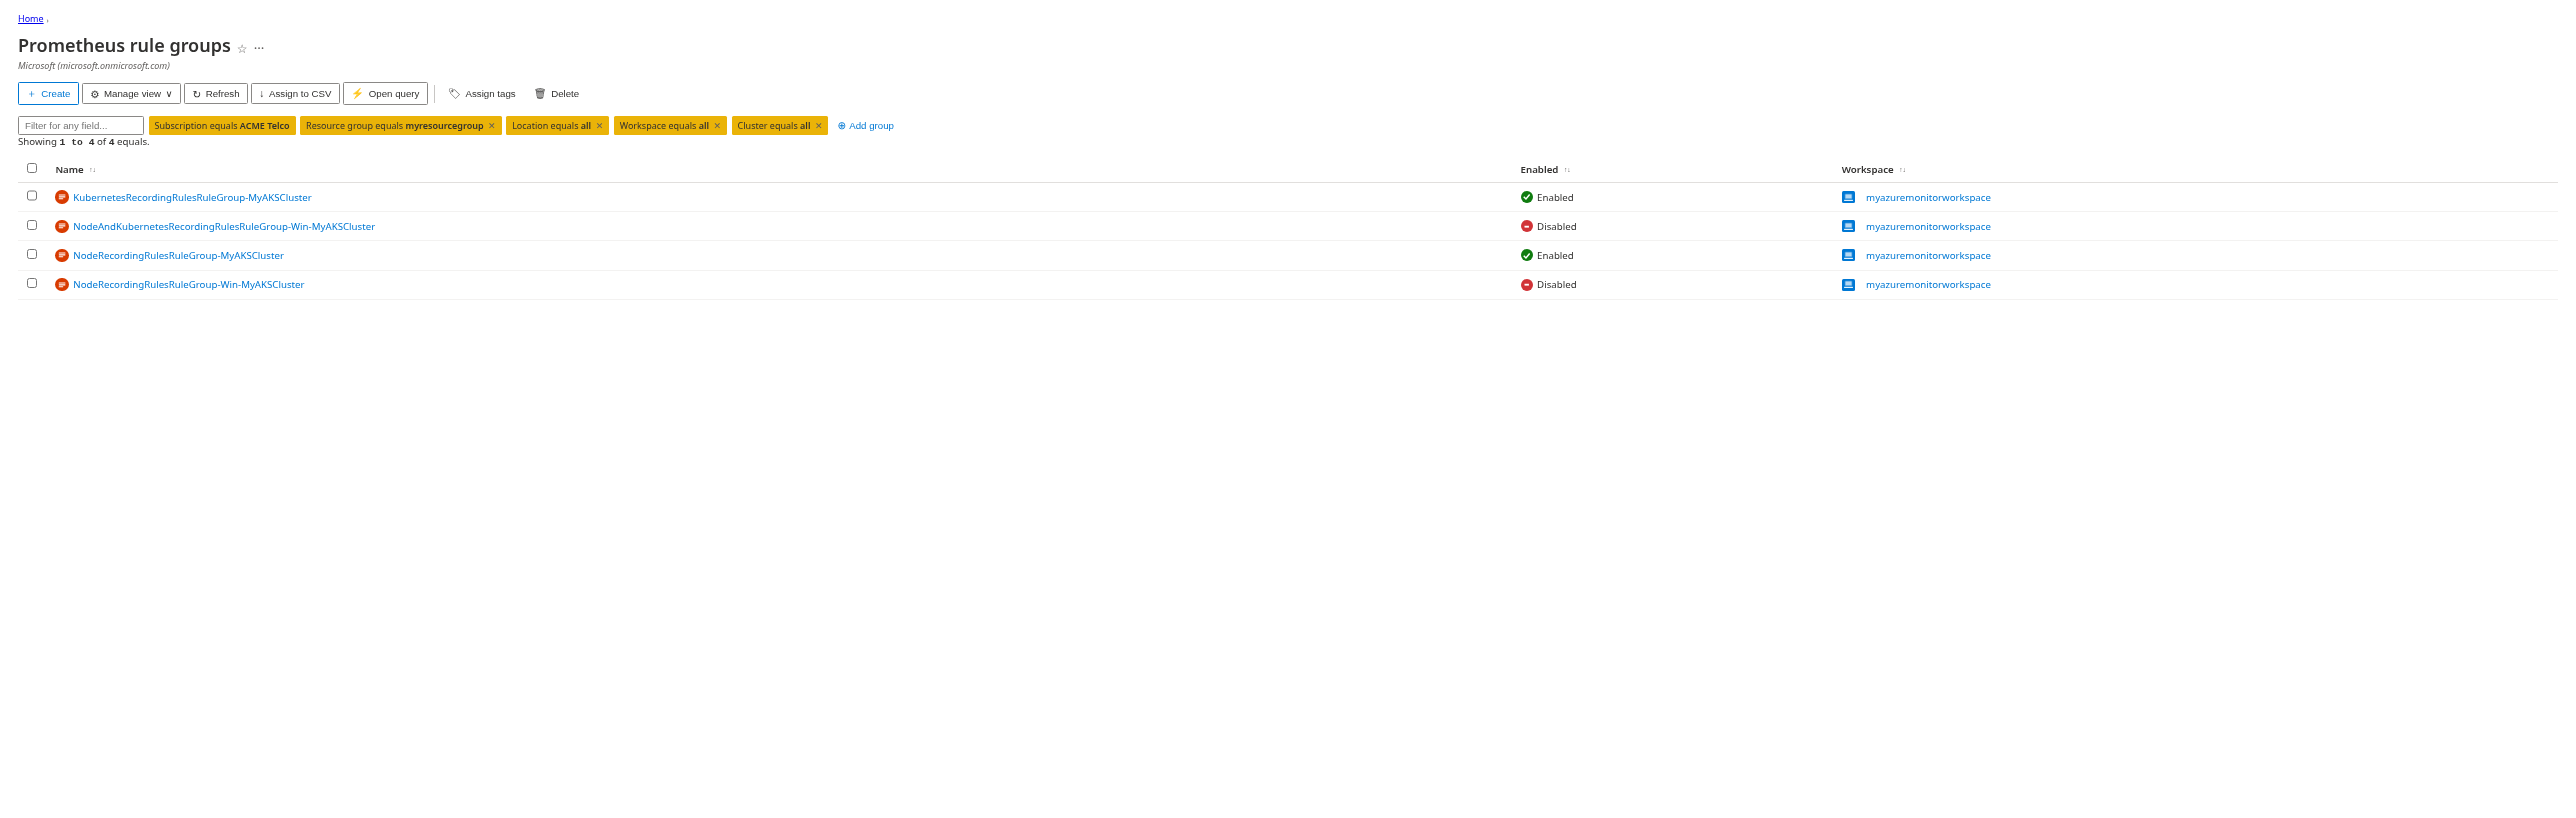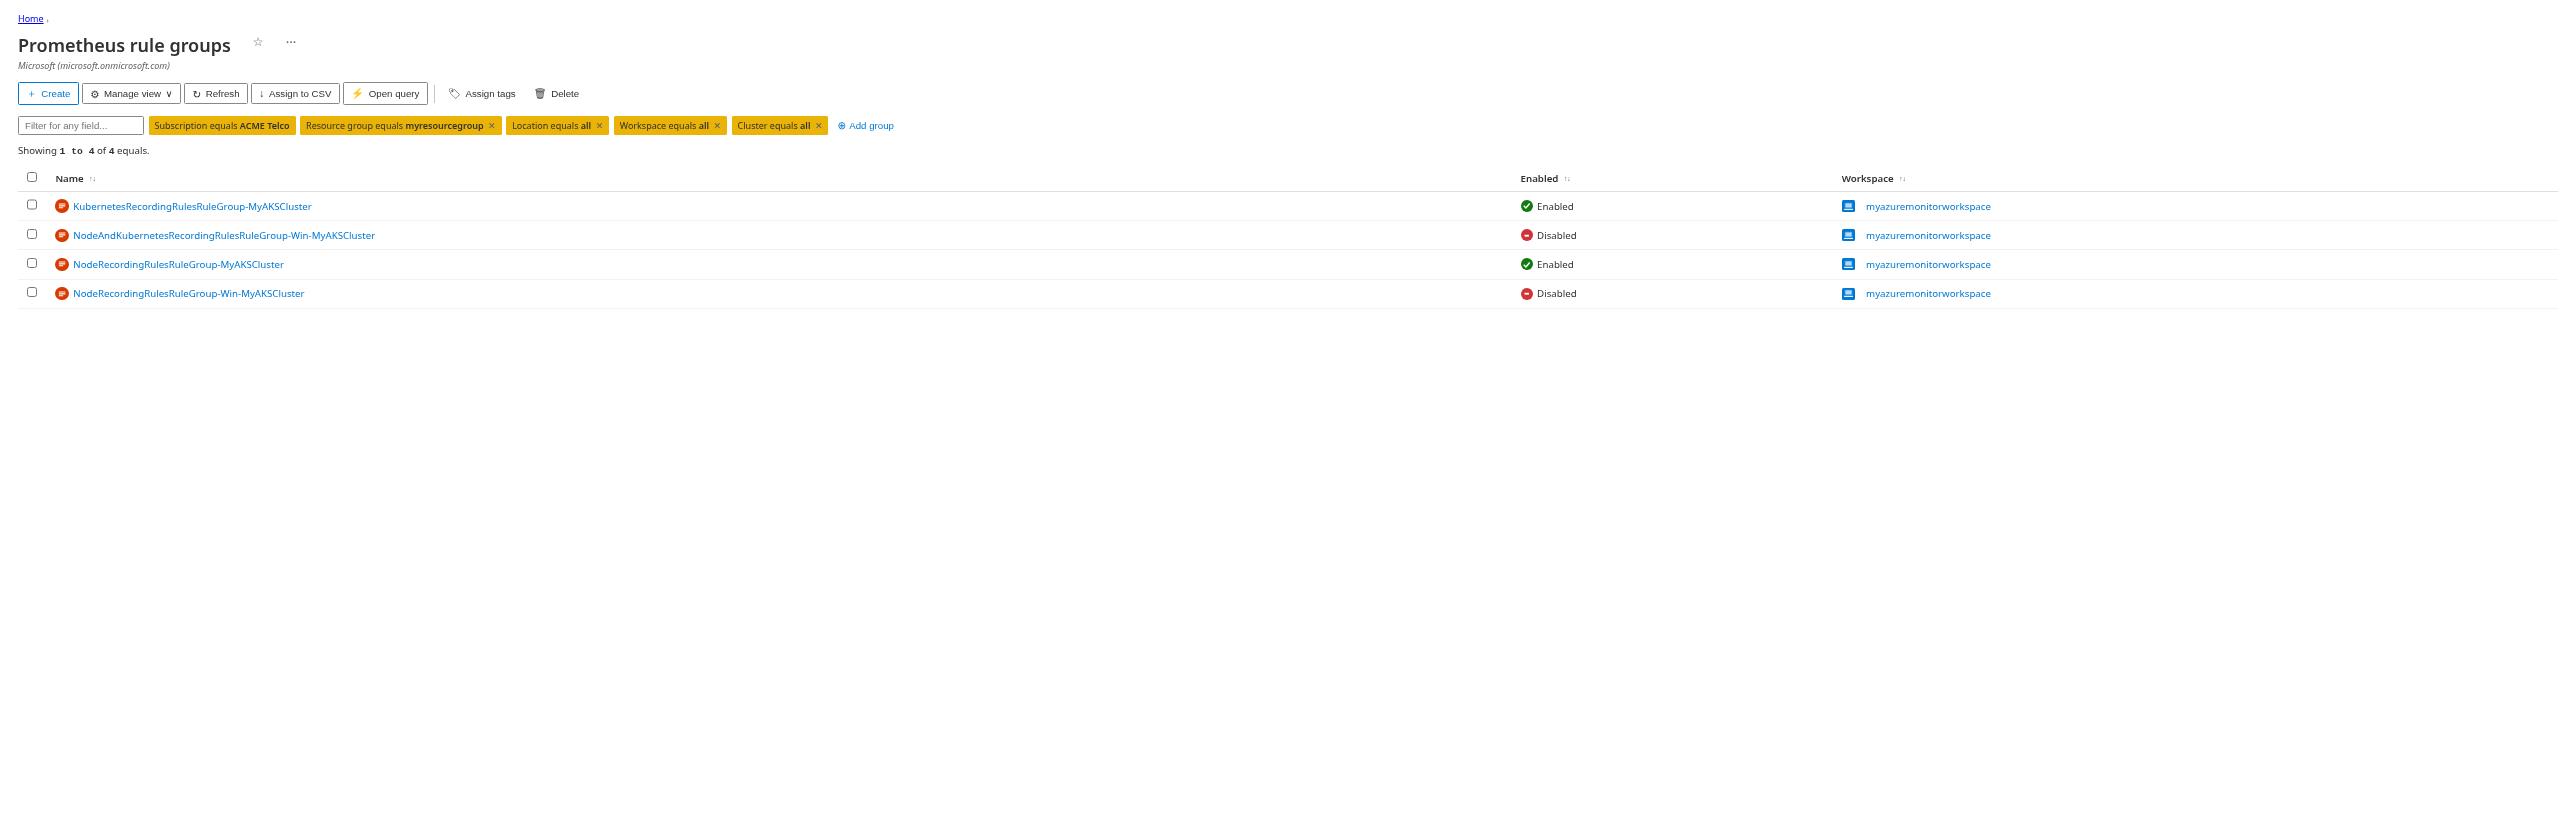--- a/index.html
+++ b/index.html
@@ -19,22 +19,22 @@
       color: #0078d4;
       margin-bottom: 6px;
     }
     .breadcrumb-separator {
       color: #605e5c;
       font-size: 7.4px;
     }
 
     .page-header {
       display: flex;
-      align-items: flex-start;
-      gap: 22px;
+      align-items: flex-end;
+      gap: 6px;
       margin-bottom: 1.5px;
       margin-top: 8px;
     }
     .page-title {
       font-size: 18px;
       font-weight: 600;
       color: #323130;
     }
     .page-title-icon {
       color: #605e5c;
@@ -81,21 +81,20 @@
       height: 18px;
       background: #c8c6c4;
       margin: 0 3px;
     }
 
     .filter-bar {
       display: flex;
       align-items: center;
       gap: 4.5px;
       flex-wrap: wrap;
-      margin-bottom: 9px;
     }
     .filter-input {
       border: 0.7px solid #8a8886;
       border-radius: 1.5px;
       padding: 3px 6px;
       font-size: 9.7px;
       width: 126px;
       color: #605e5c;
       outline: none;
     }

